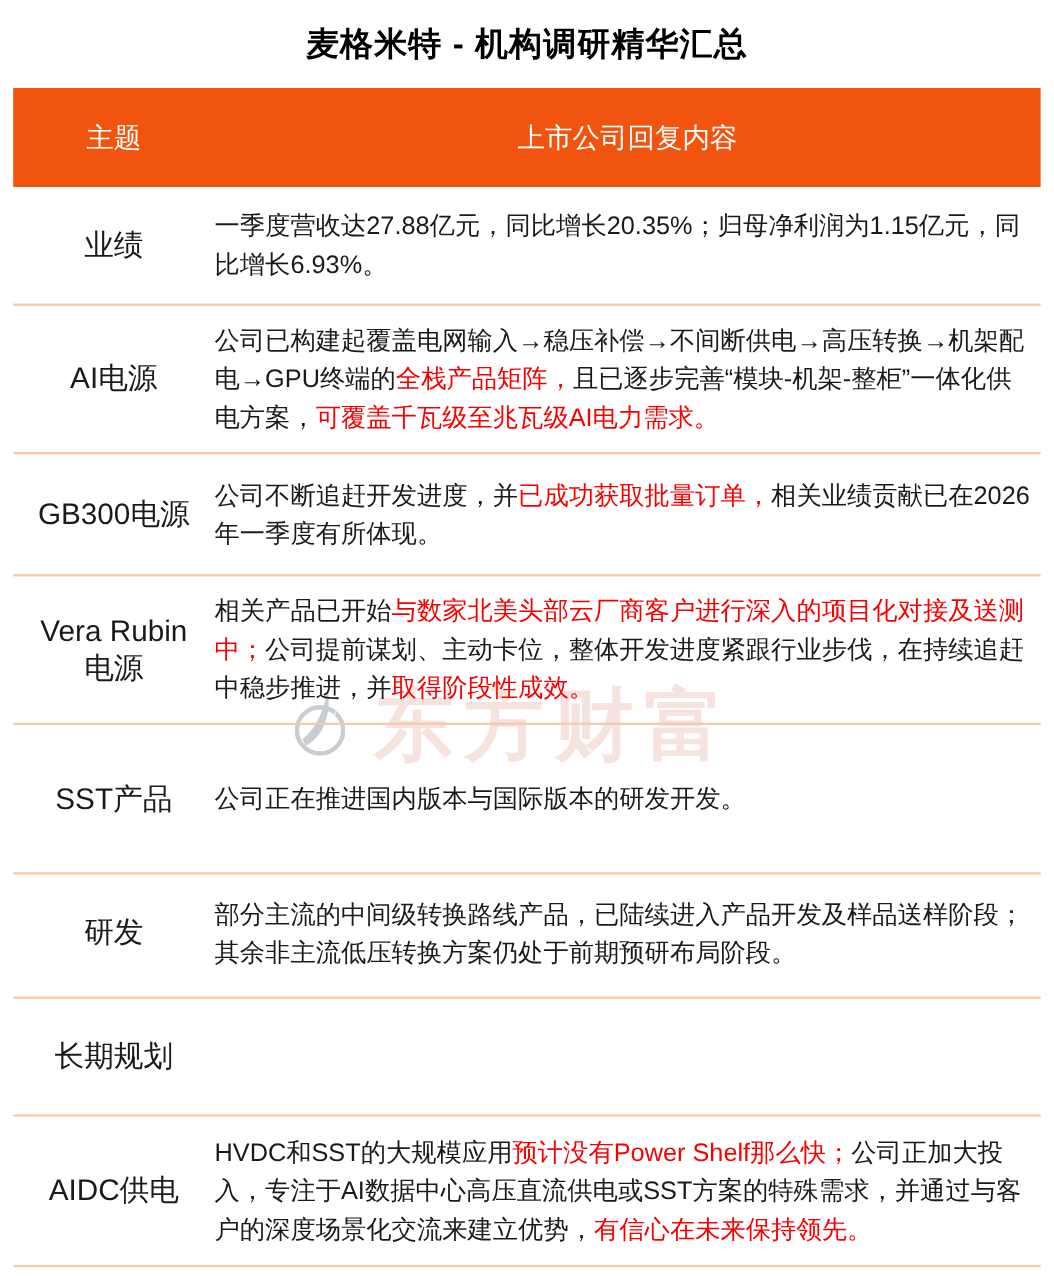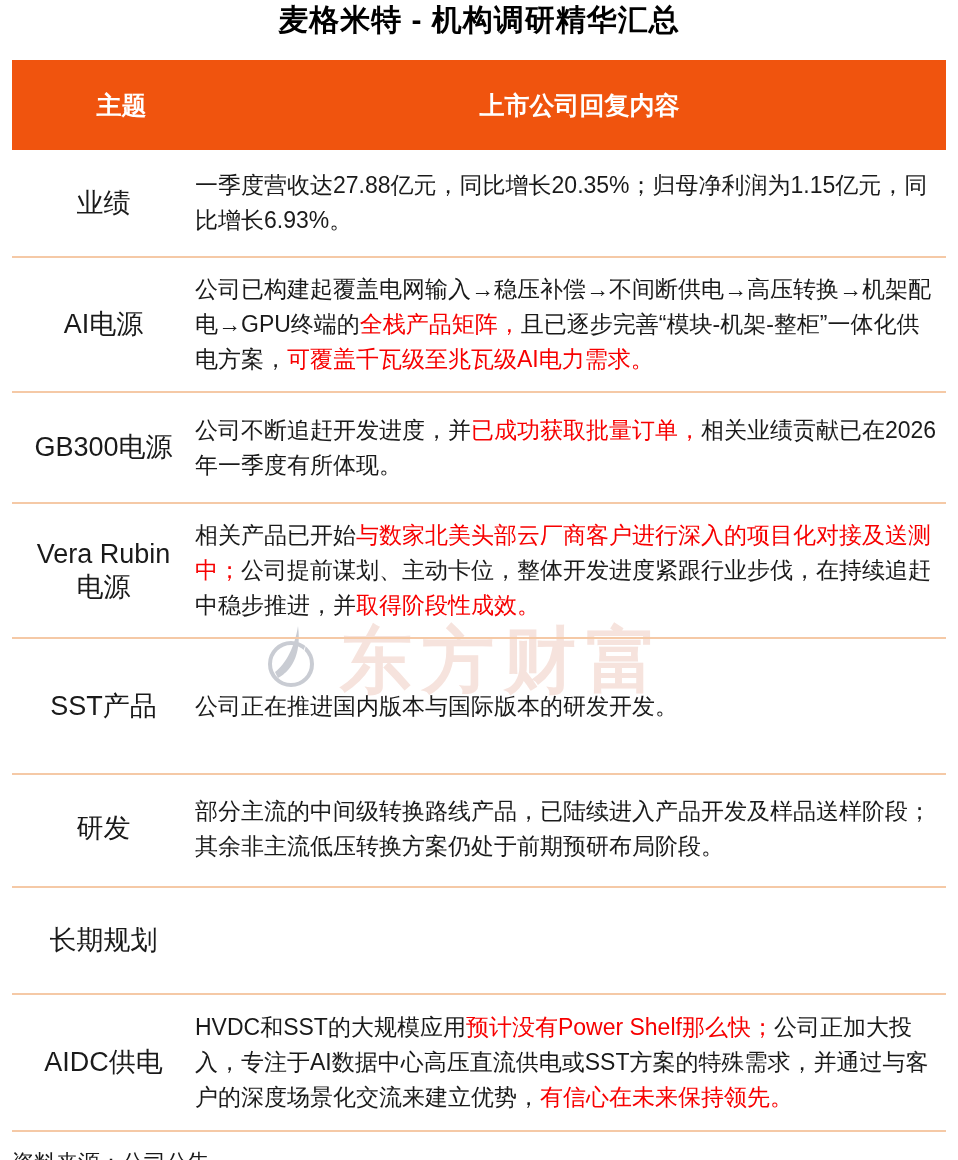--- a/index.html
+++ b/index.html
@@ -13,28 +13,29 @@
   *{margin:0;padding:0;box-sizing:border-box;}
   html,body{background:#fff;}
   body{font-family:"Liberation Sans","DejaVu Sans",sans-serif;color:var(--text);}
   .page{position:relative;width:958px;height:1160px;background:#fff;overflow:hidden;}
 
   .title{
     position:relative;z-index:2;
     height:60px;
     text-align:center;font-size:30px;font-weight:bold;color:#000;
     letter-spacing:1px;
+    margin-top:20px;
   }
 
   .table{position:relative;z-index:2;margin:0 12px;}
 
   .thead{
     display:flex;align-items:center;
     background:var(--header-bg);
-    height:90px;color:#fff;font-size:25px;font-weight:bold;padding-left:18px;
+    height:90px;color:#fff;font-size:25px;font-weight:normal;
   }
   .th-topic{width:183px;text-align:center;}
   .th-content{flex:1;text-align:center;}
 
   .row{
     display:flex;align-items:center;
     border-bottom:2px solid var(--divider);
     background:transparent;
   }
   #rows .row:nth-child(1){min-height:108px;}

